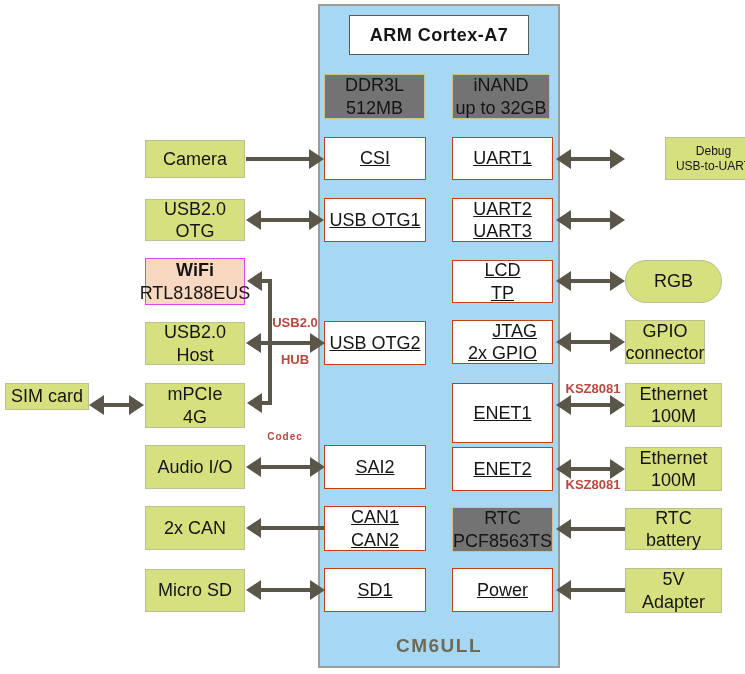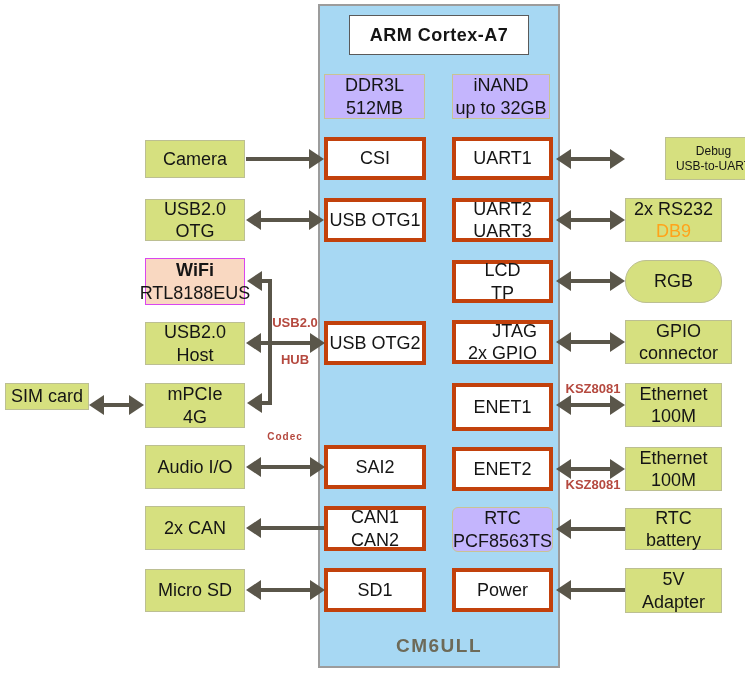--- a/index.html
+++ b/index.html
@@ -24,23 +24,23 @@
     line-height: 1.25;
     white-space: pre-line;
   }
   .module {
     position: absolute;
     box-sizing: border-box;
     left: 318px; top: 4px; width: 242px; height: 664px;
     background: #a7d8f3;
     border: 2px solid #9c9c9c;
   }
-  .white  { background: #ffffff; border: 4px solid #c2410c; }
+  .white  { background: #ffffff; border: 1px solid #c2410c; text-decoration: underline; }
   .green  { background: #d6e07f; border: 1px solid #bcbf92; }
-  .yellow { background: #c4b5fd; border: 1px solid #c9c394; }
+  .yellow { background: #737373; border: 1px solid #c9c394; }
   .pink   { background: #f9d8c1; border: 1px solid #d946ef; }
   .cpu    { background: #ffffff; border: 1px solid #5a5a5a; font-weight: bold; letter-spacing: .5px; }
   .module-title {
     position: absolute;
     left: 318px; top: 635px; width: 242px;
     text-align: center;
     font-size: 19px;
     font-weight: bold;
     letter-spacing: 1.5px;
     color: #6d6a58;
@@ -92,49 +92,45 @@
 CAN2</div>
   <div class="box white" style="left:324px; top:568px; width:102px; height:44px;">SD1</div>
 
   <div class="box white" style="left:452px; top:137px; width:101px; height:43px;">UART1</div>
   <div class="box white" style="left:452px; top:198px; width:101px; height:44px;">UART2
 UART3</div>
   <div class="box white" style="left:452px; top:260px; width:101px; height:43px;">LCD
 TP</div>
   <div class="box white" style="left:452px; top:320px; width:101px; height:44px;text-align:right;">JTAG
 2x GPIO</div>
-  <div class="box white" style="left:452px; top:383px; width:101px; height:48px;">ENET1</div>
+  <div class="box white" style="left:452px; top:383px; width:101px; height:60px;">ENET1</div>
   <div class="box white" style="left:452px; top:447px; width:101px; height:44px;">ENET2</div>
-  <div class="box yellow" style="left:452px; top:507px; width:101px; height:45px;border-radius:6px;">RTC
+  <div class="box yellow" style="left:452px; top:507px; width:101px; height:45px;">RTC
 PCF8563TS</div>
   <div class="box white" style="left:452px; top:568px; width:101px; height:44px;">Power</div>
 
   <div class="box green" style="left:145px; top:140px; width:100px; height:38px;">Camera</div>
   <div class="box green" style="left:145px; top:199px; width:100px; height:42px;">USB2.0 OTG</div>
   <div class="box pink" style="left:145px; top:258px; width:100px; height:47px;">
     <span class="bold">WiFi</span>
     <span>RTL8188EUS</span>
   </div>
   <div class="box green" style="left:145px; top:322px; width:100px; height:43px;">USB2.0
 Host</div>
   <div class="box green" style="left:145px; top:383px; width:100px; height:45px;">mPCIe
 4G</div>
   <div class="box green" style="left:5px; top:383px; width:84px; height:27px;">SIM card</div>
   <div class="box green" style="left:145px; top:445px; width:100px; height:44px;">Audio I/O</div>
   <div class="box green" style="left:145px; top:506px; width:100px; height:44px;">2x CAN</div>
   <div class="box green" style="left:145px; top:569px; width:100px; height:43px;">Micro SD</div>
 
   <div class="box green" style="left:625px; top:137px; width:97px; height:43px; font-size:12px;margin-left:40px;">Debug
 USB-to-UART</div>
-  <div class="box green" style="left:625px; top:198px; width:97px; height:44px;">
-    <span>2x RS232</span>
-    <span class="sub-orange">DB9</span>
-  </div>
   <div class="box green" style="left:625px; top:260px; width:97px; height:43px;border-radius:21px;">RGB</div>
-  <div class="box green" style="left:625px; top:320px; width:107px; height:44px;">GPIO
+  <div class="box green" style="left:625px; top:320px; width:80px; height:44px;">GPIO
 connector</div>
   <div class="box green" style="left:625px; top:383px; width:97px; height:44px;">Ethernet
 100M</div>
   <div class="box green" style="left:625px; top:447px; width:97px; height:44px;">Ethernet
 100M</div>
   <div class="box green" style="left:625px; top:508px; width:97px; height:42px;">RTC battery</div>
   <div class="box green" style="left:625px; top:568px; width:97px; height:45px;">5V
 Adapter</div>
 
   <div class="shaft hr" style="left:246px; top:157px; width:63px;"></div>

